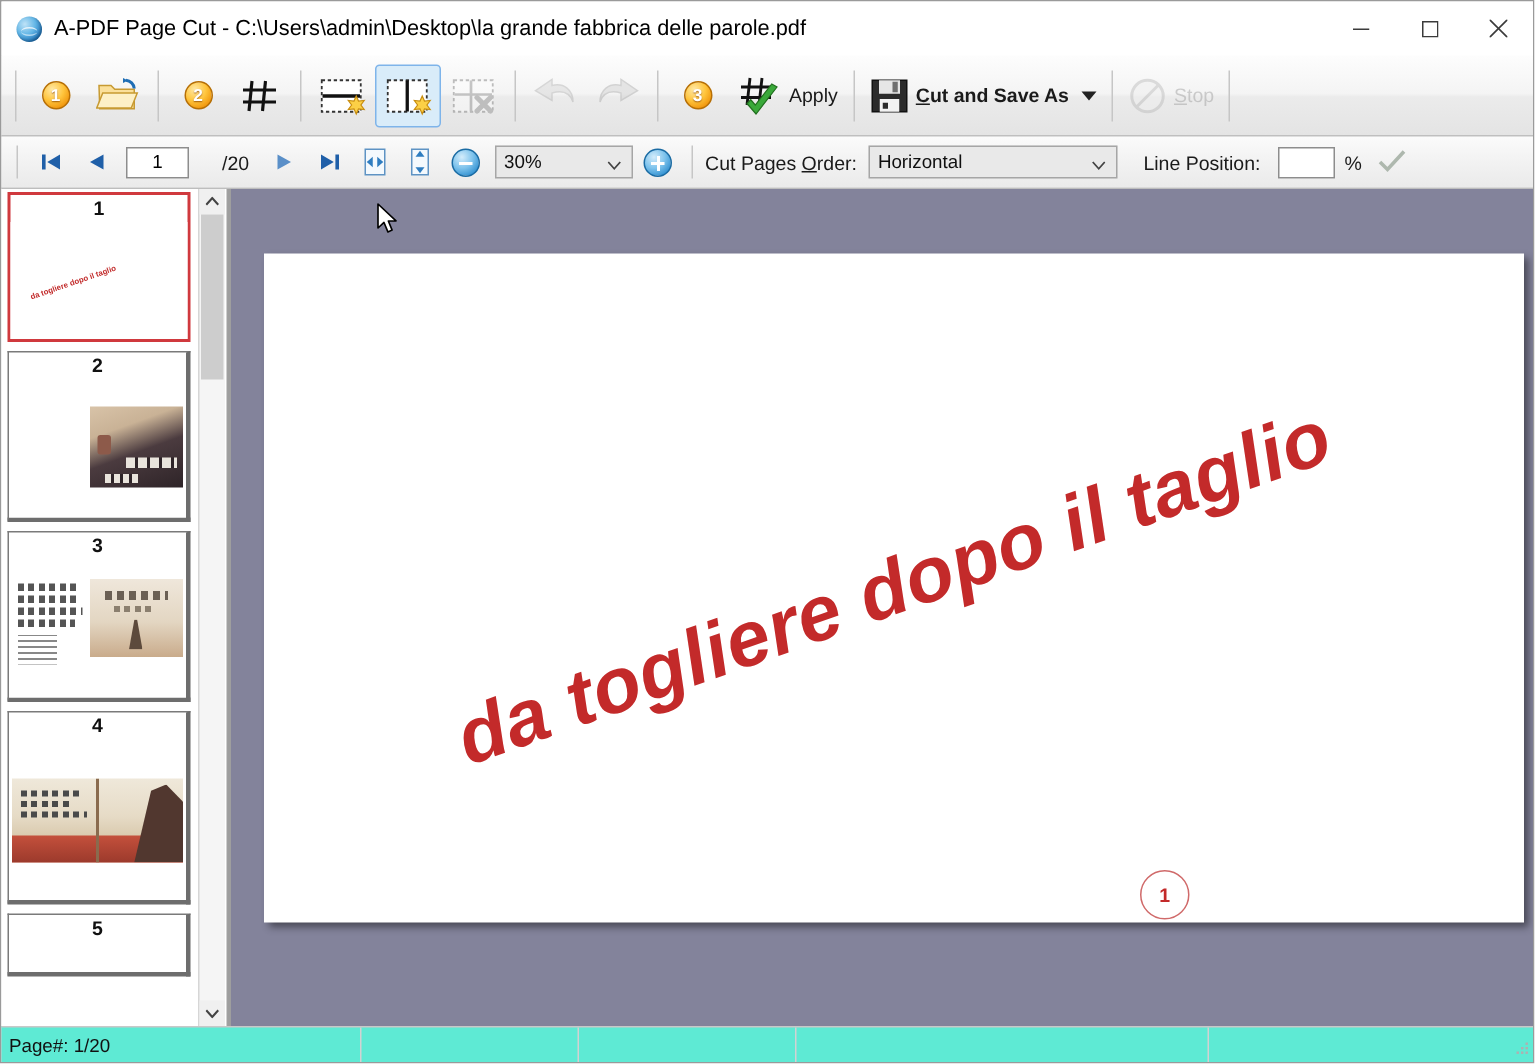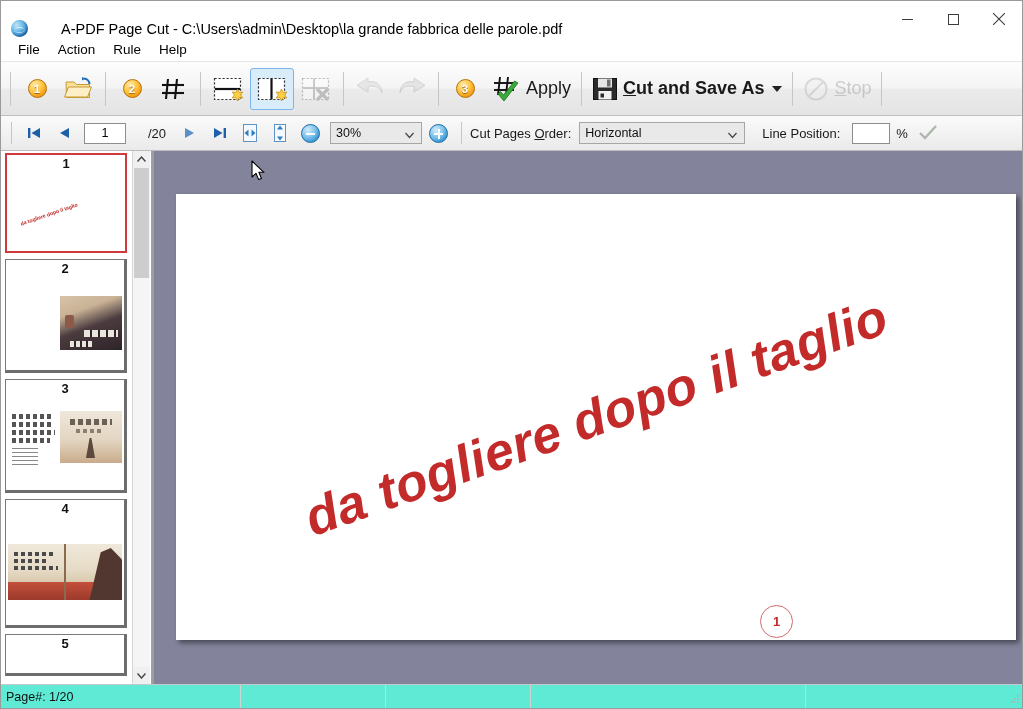--- a/index.html
+++ b/index.html
@@ -17,24 +17,23 @@
     box-sizing: border-box;
     display: flex;
     flex-direction: column;
   }
 
   
   .titlebar {
     height: 36px;
     background: #ffffff;
     display: flex;
-    align-items: flex-end;
-    flex: 0 0 auto;
-    position: relative;
-    gap: 25px;
+    align-items: center;
+    flex: 0 0 auto;
+    position: relative;
   }
   .title-icon {
     width: 17px; height: 17px;
     margin-left: 10px; margin-right: 8px;
     border-radius: 50%;
     background: radial-gradient(circle at 33% 30%, #bfe3f7 0%, #63b6e6 42%, #1d72b8 78%, #15538a 100%);
     box-shadow: inset -1px -1px 2px rgba(0,0,0,.25);
     position: relative;
     flex: 0 0 auto;
   }
@@ -109,21 +108,21 @@
     box-sizing: border-box;
     flex: 0 0 auto;
     cursor: default;
   }
   .tb-btn.selected {
     background: #d9ecf9;
     border-color: #7eb4ea;
   }
   .tb-btn.disabled { opacity: .45; }
   .tb-label {
-    font-size: 18px;
+    font-size: 13px;
     color: #1a1a1a;
     white-space: nowrap;
   }
   .tb-label.bold { font-weight: bold; }
   .tb-label u { text-decoration: underline; }
   .tb-label.dis { color: #9a9a9a; }
 
   
   .badge-num {
     width: 19px; height: 19px;
@@ -468,26 +467,20 @@
       </div>
       <div class="win-btn close">
         <svg width="12" height="12" viewBox="0 0 12 12">
             <line x1="0" y1="0" x2="12" y2="12" stroke="currentColor" stroke-width="1.1"></line>
             <line x1="12" y1="0" x2="0" y2="12" stroke="currentColor" stroke-width="1.1"></line>
           </svg>
       </div>
     </div>
   </div>
 
-  <div class="menubar">
-    <div class="menu-item">File</div>
-    <div class="menu-item">Action</div>
-    <div class="menu-item">Rule</div>
-    <div class="menu-item">Help</div>
-  </div>
 
   <div class="toolbar">
     <div class="tb-sep"></div>
 
     <div class="tb-btn">
       <div class="badge-num">1</div>
     </div>
 
     <div class="tb-btn">
       <svg class="ico-folder" viewBox="0 0 30 26">

